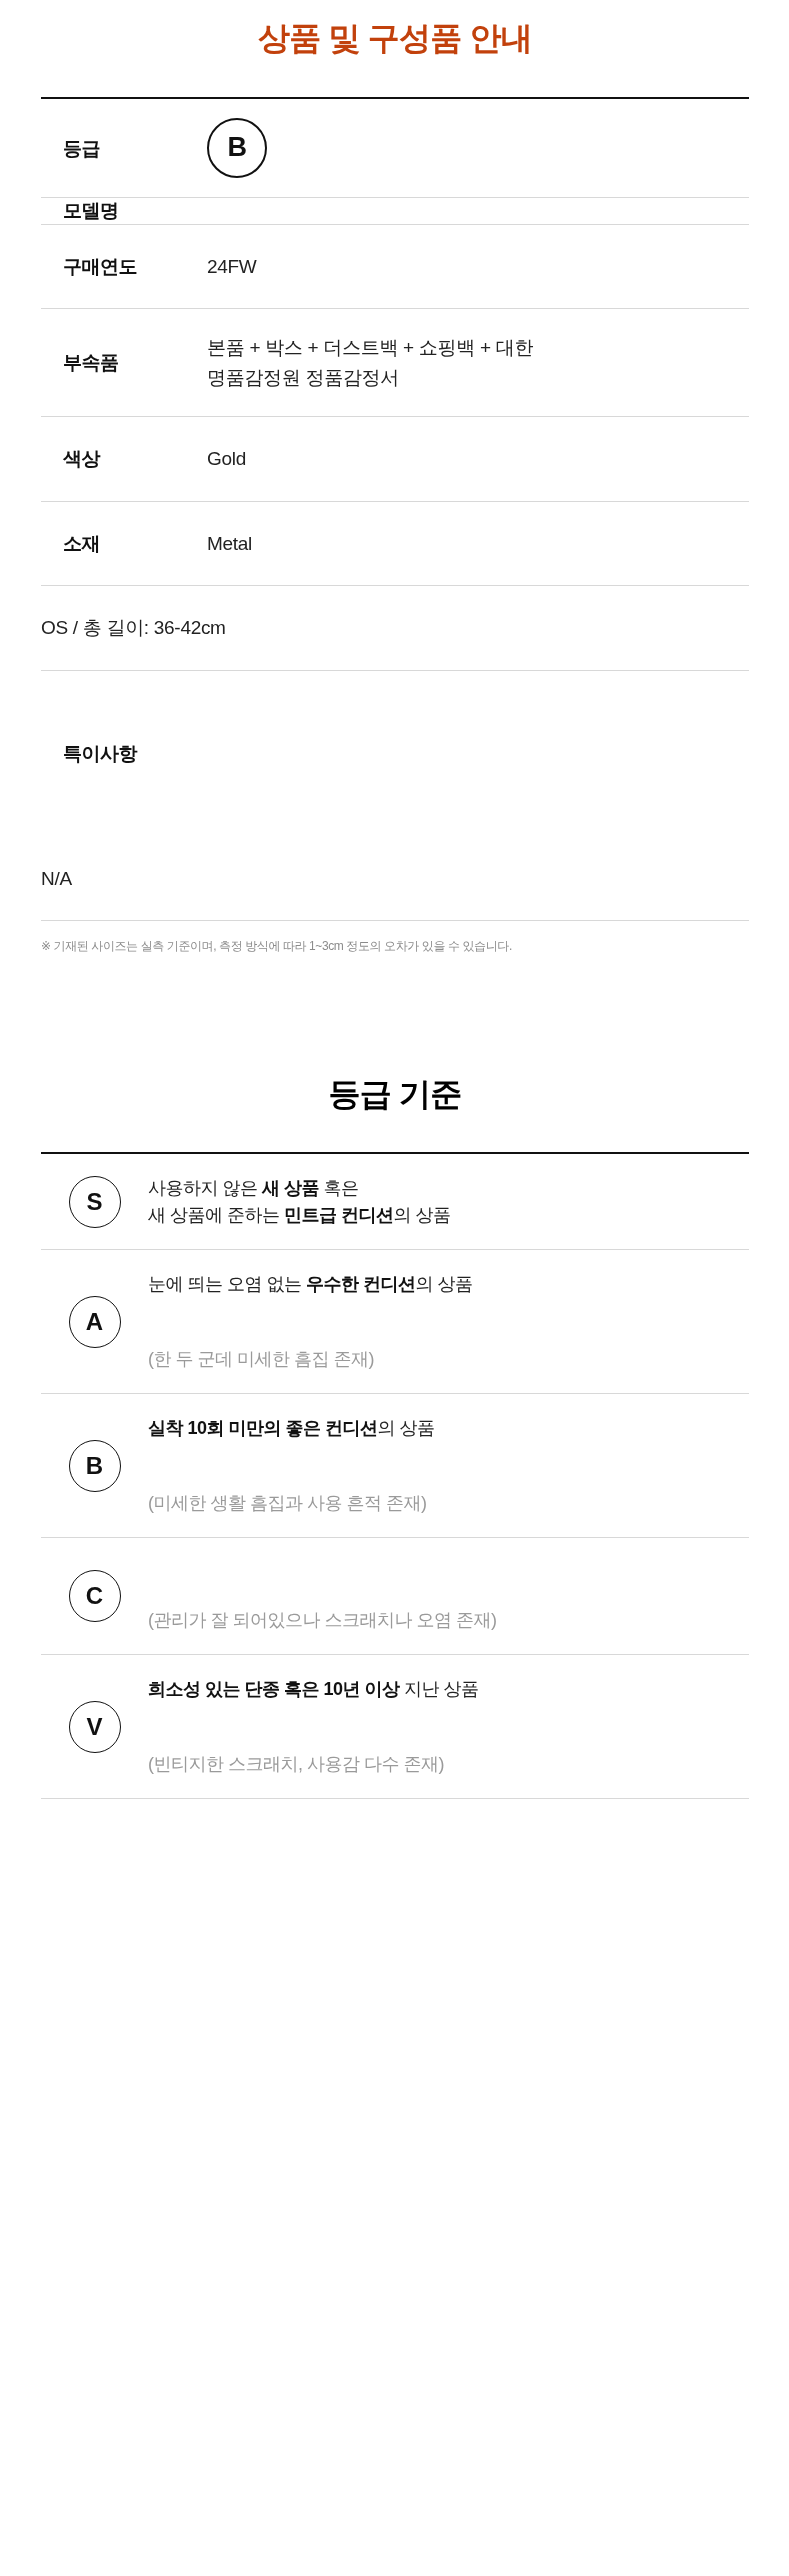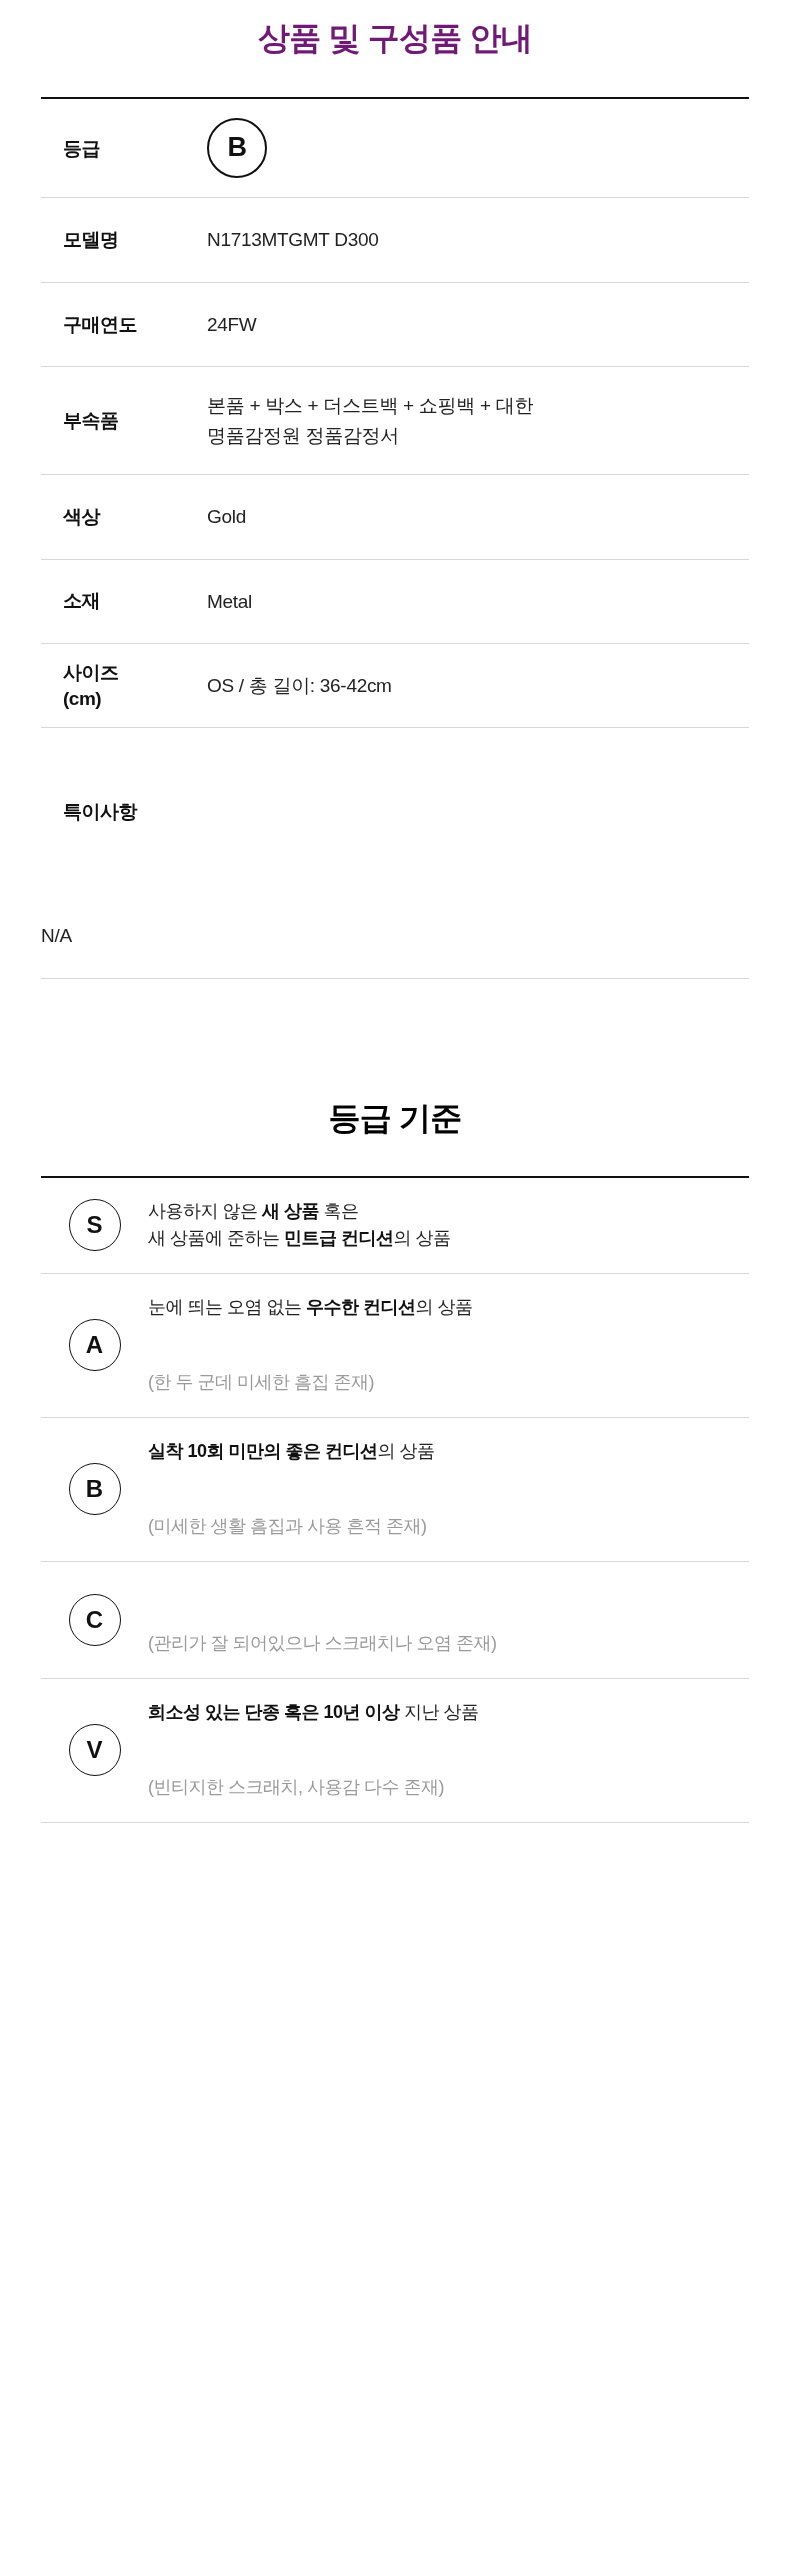--- a/index.html
+++ b/index.html
@@ -22,21 +22,21 @@
 
   
   .section-one {
     padding-top: 17.4px;
   }
   .title-main {
     text-align: center;
     font-size: 32px;
     font-weight: bold;
     letter-spacing: -0.8px;
-    color: #701a75;
+    color: #c2410c;
     margin: 0;
     padding: 0 0 36px 0;
   }
   .spec-table {
     width: 708px;
     margin: 0 auto;
     border-top: 2.4px solid #111111;
     border-collapse: collapse;
   }
   .spec-row {
@@ -200,21 +200,20 @@
 
       <div class="spec-row row-grade">
         <div class="spec-label">등급</div>
         <div class="spec-value">
           <span class="grade-badge">B</span>
         </div>
       </div>
 
       <div class="spec-row row-model">
         <div class="spec-label">모델명</div>
-        <div class="spec-value">N1713MTGMT D300</div>
       </div>
 
       <div class="spec-row row-year">
         <div class="spec-label">구매연도</div>
         <div class="spec-value">24FW</div>
       </div>
 
       <div class="spec-row row-parts">
         <div class="spec-label">부속품</div>
         <div class="spec-value">
@@ -229,36 +228,31 @@
         <div class="spec-label">색상</div>
         <div class="spec-value">Gold</div>
       </div>
 
       <div class="spec-row row-material">
         <div class="spec-label">소재</div>
         <div class="spec-value">Metal</div>
       </div>
 
       <div class="spec-row row-size">
-        <div class="spec-label">
-          <div>
-            <span>사이즈</span>
-            <span class="sub">(cm)</span>
-          </div>
-        </div>
         <div class="spec-value">OS / 총 길이: 36-42cm</div>
       </div>
 
       <div class="spec-row row-note">
         <div class="spec-label">특이사항</div>
         <div class="spec-value">N/A</div>
       </div>
 
     </div>
 
+    <div class="footnote">※ 기재된 사이즈는 실측 기준이며, 측정 방식에 따라 1~3cm 정도의 오차가 있을 수 있습니다.</div>
   </section>
 
   <section class="section-two">
     <h2 class="title-sub">등급 기준</h2>
 
     <div class="grade-table">
 
       <div class="grade-row">
         <div class="grade-circle-cell">
           <span class="grade-circle">S</span>

